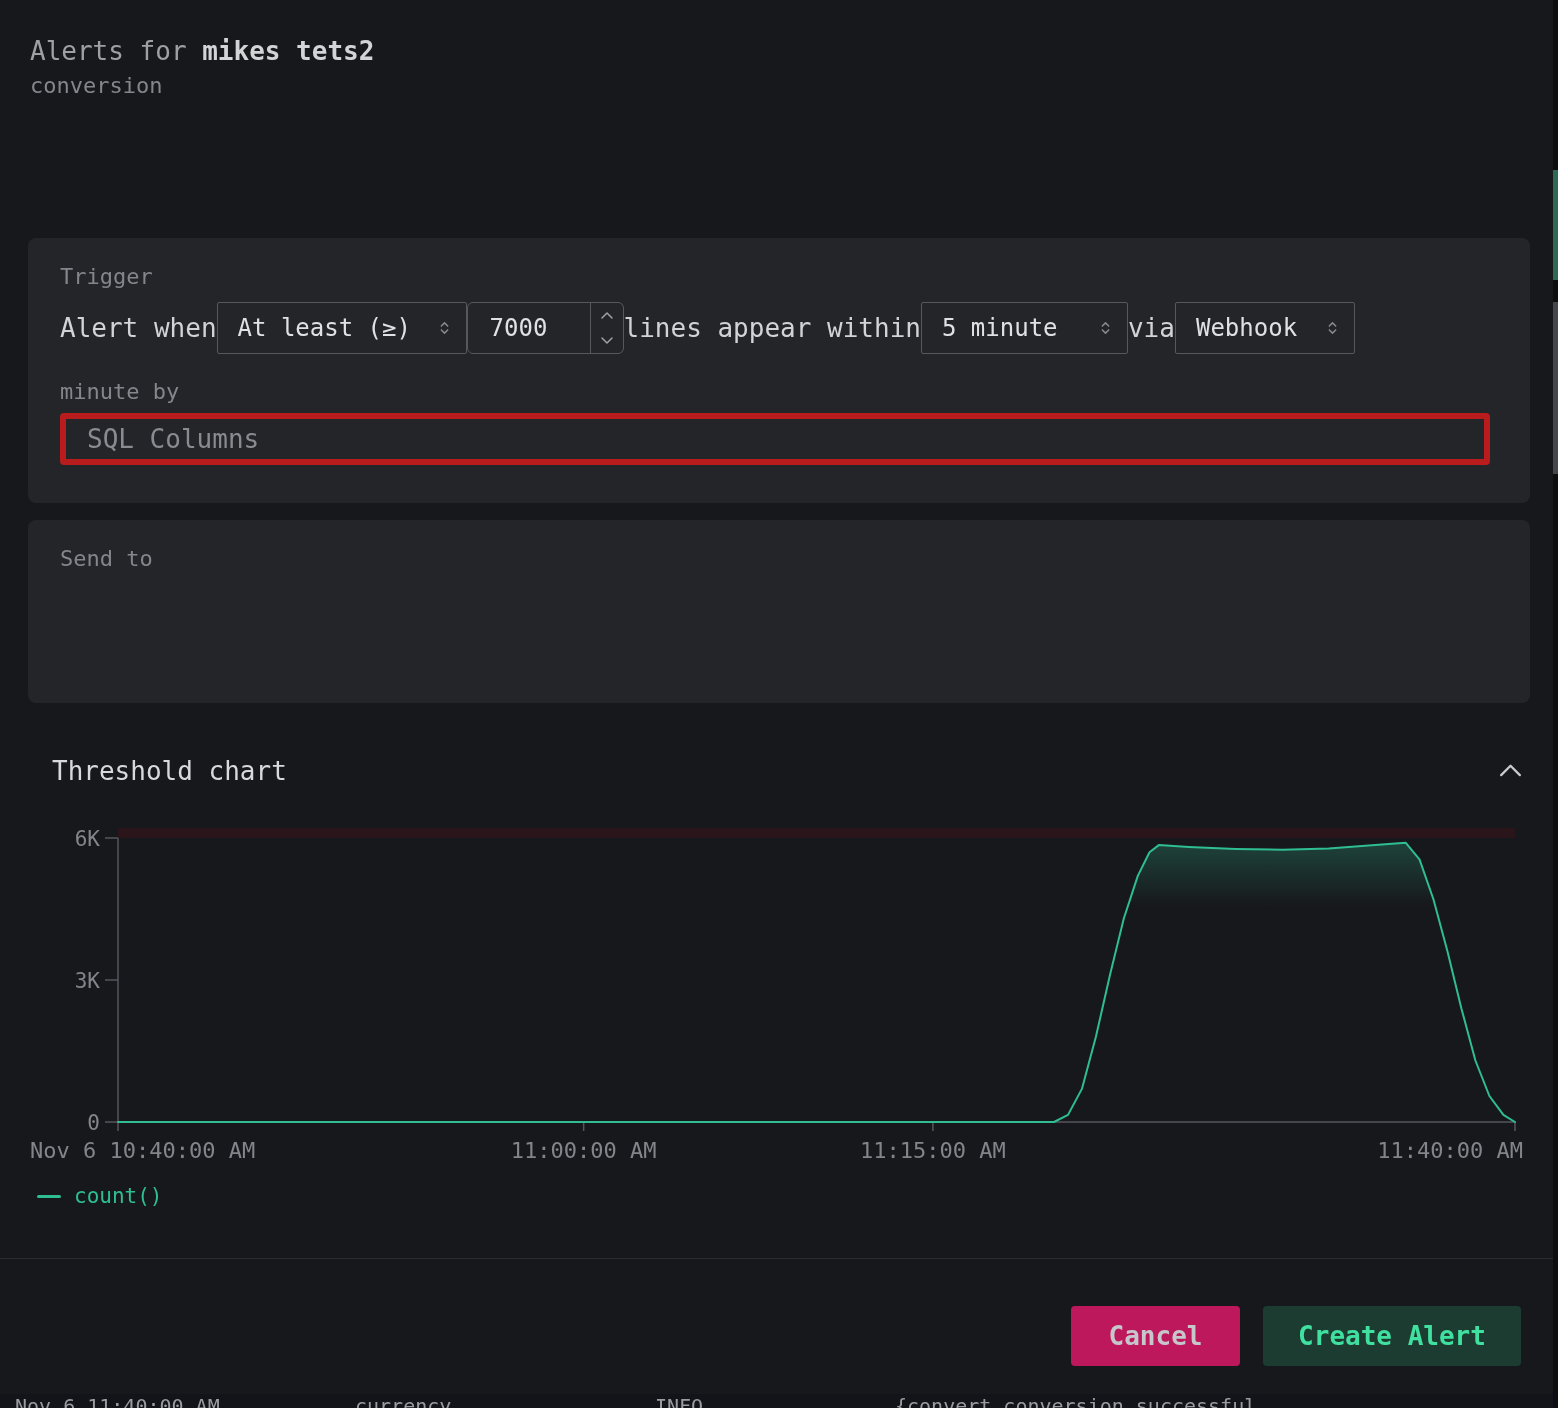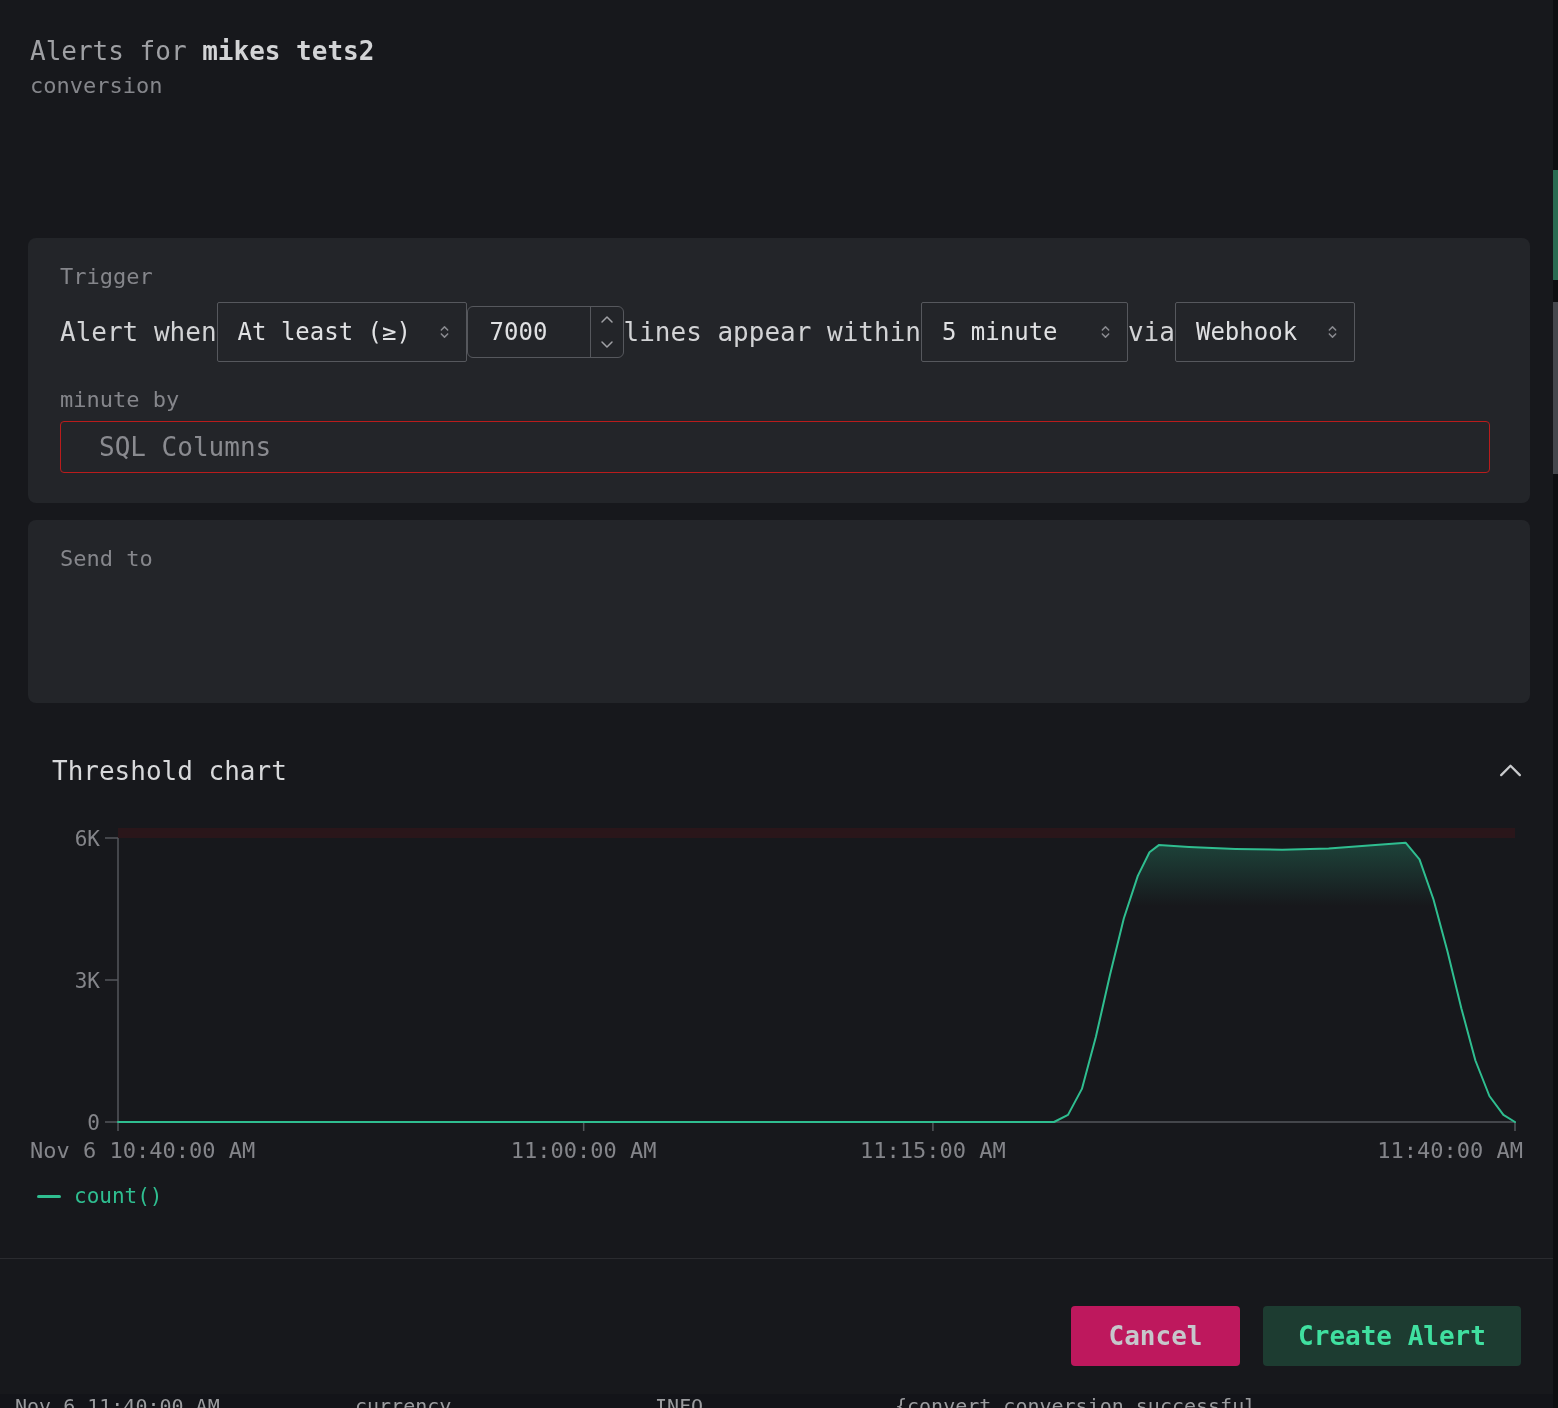--- a/index.html
+++ b/index.html
@@ -32,34 +32,34 @@
   .tab.active .lbl { color:#f1f2f3; }
   .icon { display:inline-flex; align-items:center; justify-content:center; }
 
   
   .panel { position:absolute; left:28px; width:1502px; background:#232529; border-radius:8px; padding:26px 40px 0 32px; }
   .panel-trigger { top:238px; height:265px; }
   .panel-send { top:520px; height:183px; }
   .sec-label { font-size:22px; color:#85868b; }
 
   .trigger-row { margin-top:13px; display:flex; align-items:center; font-size:26px; color:#d2d3d5; }
-  .control { height:60px; border:1px solid #56585d; border-radius:2px; background:transparent;
+  .control { height:52px; border:1px solid #56585d; border-radius:2px; background:transparent;
              display:flex; align-items:center; justify-content:space-between;
              padding:0 13px 0 20px; font-size:24px; color:#e0e1e3; cursor:pointer; }
   .ctl-condition { width:250px; }
   .ctl-window { width:207px; }
   .ctl-channel { width:180px; }
   .numbox { width:157px; height:52px; border:1px solid #56585d; border-radius:6px; display:flex; align-items:stretch;justify-content:center; }
   .numbox .val { flex:1; display:flex; align-items:center; padding-left:22px; font-size:24px; color:#e0e1e3; }
   .stepper { width:33px; border-left:1px solid #56585d; display:flex; flex-direction:column; }
   .stepper .st { flex:1; display:flex; align-items:center; justify-content:center; cursor:pointer; }
 
   .grouped-label { margin-top:25px; font-size:22px; color:#85868b; }
   .sql-input { margin-top:9px; width:1430px; height:52px; background:transparent;
-               border:1px solid #b91c1c; border-radius:4px; padding:0 38px;
+               border:6px solid #b91c1c; border-radius:4px; padding:0 21px;
                font-family:"DejaVu Sans Mono", monospace; font-size:26px; color:#c6c7ca; outline:none; }
   .sql-input::placeholder { color:#8a8b90; }
 
   .send-row { margin-top:14px; display:flex; align-items:center; }
   .webhook-select { width:1123px; height:52px; border:1px solid #8f9096; border-radius:4px;
                     display:flex; align-items:center; justify-content:space-between;
                     padding:0 15px 0 22px; font-size:24px; color:#c2c3c6; cursor:pointer; }
   .add-webhook { margin-left:62px; background:none; border:none; font-family:inherit;
                  font-size:24px; font-weight:bold; color:#cbccd0; cursor:pointer; }
 

